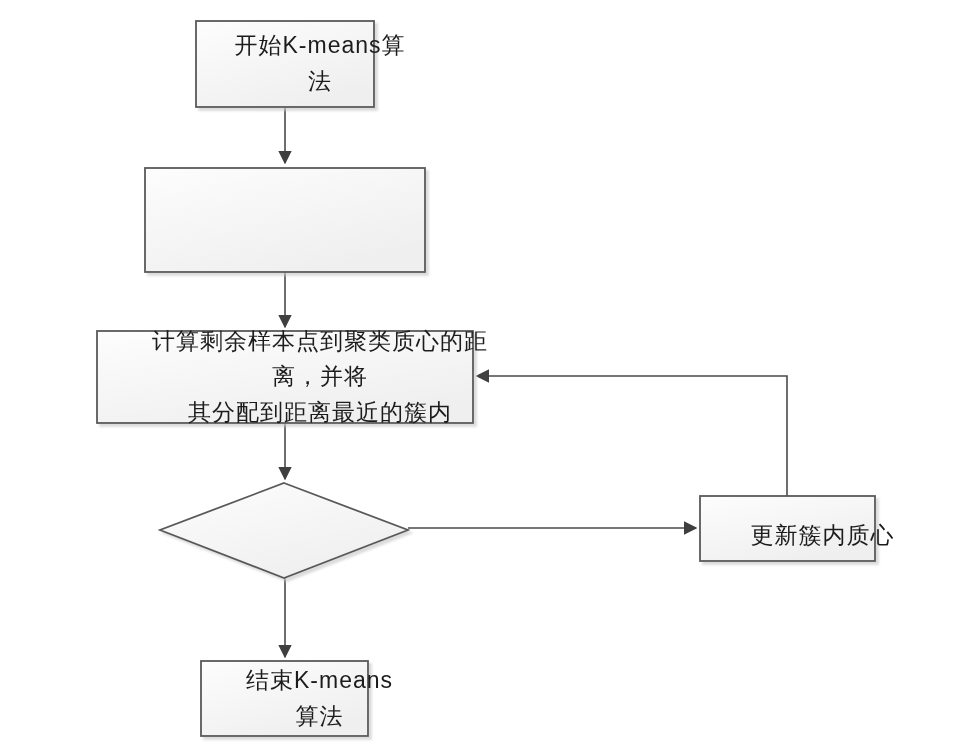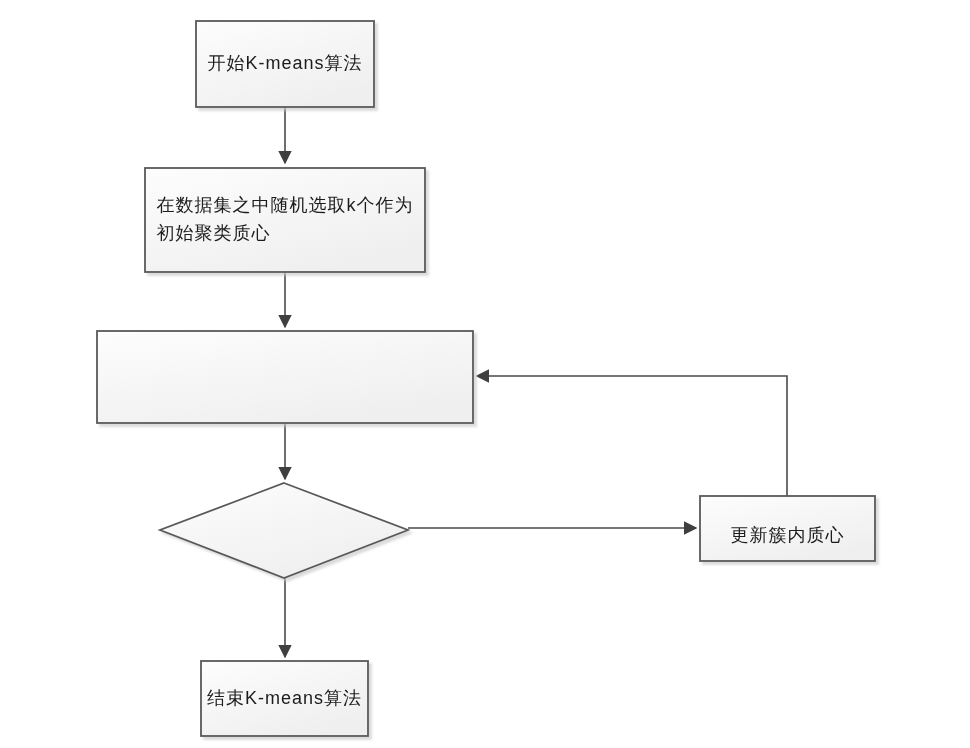--- a/index.html
+++ b/index.html
@@ -18,27 +18,28 @@
   .diagram-svg {
     position: absolute;
     left: 0;
     top: 0;
   }
   .node-label {
     position: absolute;
     display: flex;
     align-items: center;
     justify-content: center;
-    text-align: left;
+    text-align: center;
     color: #1c1c1c;
-    font-size: 18px;
+    font-size: 23px;
     letter-spacing: 1px;
     line-height: 1.55;
     white-space: pre-line;
     pointer-events: none;
+    margin-left: 35px;
   }
 </style>
 </head>
 <body>
 
 <div class="canvas">
 
   <svg class="diagram-svg" width="970" height="748" viewBox="0 0 970 748">
     <defs>
       <linearGradient id="nodeFill" x1="0" y1="0" x2="0.6" y2="1">
@@ -67,22 +68,22 @@
       <rect x="145" y="168" width="280" height="104"></rect>
       <rect x="97" y="331" width="376" height="92"></rect>
       <polygon points="284,483 408,530 284,578 160,530"></polygon>
       <rect x="700" y="496" width="175" height="65"></rect>
       <rect x="201" y="661" width="167" height="75"></rect>
     </g>
   </svg>
 
   <div class="node-label" style="left:196px; top:21px;  width:178px; height:86px;">开始K-means算法</div>
 
-  <div class="node-label" style="left:145px; top:168px; width:280px; height:104px;">在数据集之中随机选取k个作为
-初始聚类质心</div>
 
+  <div class="node-label" style="left:97px;  top:331px; width:376px; height:92px;">计算剩余样本点到聚类质心的距离，并将
+其分配到距离最近的簇内</div>
 
 
   <div class="node-label" style="left:700px; top:496px; width:175px; height:80px;">更新簇内质心</div>
 
   <div class="node-label" style="left:201px; top:661px; width:167px; height:75px;border-radius:28px;">结束K-means算法</div>
 
 </div>
 
 </body></html>

